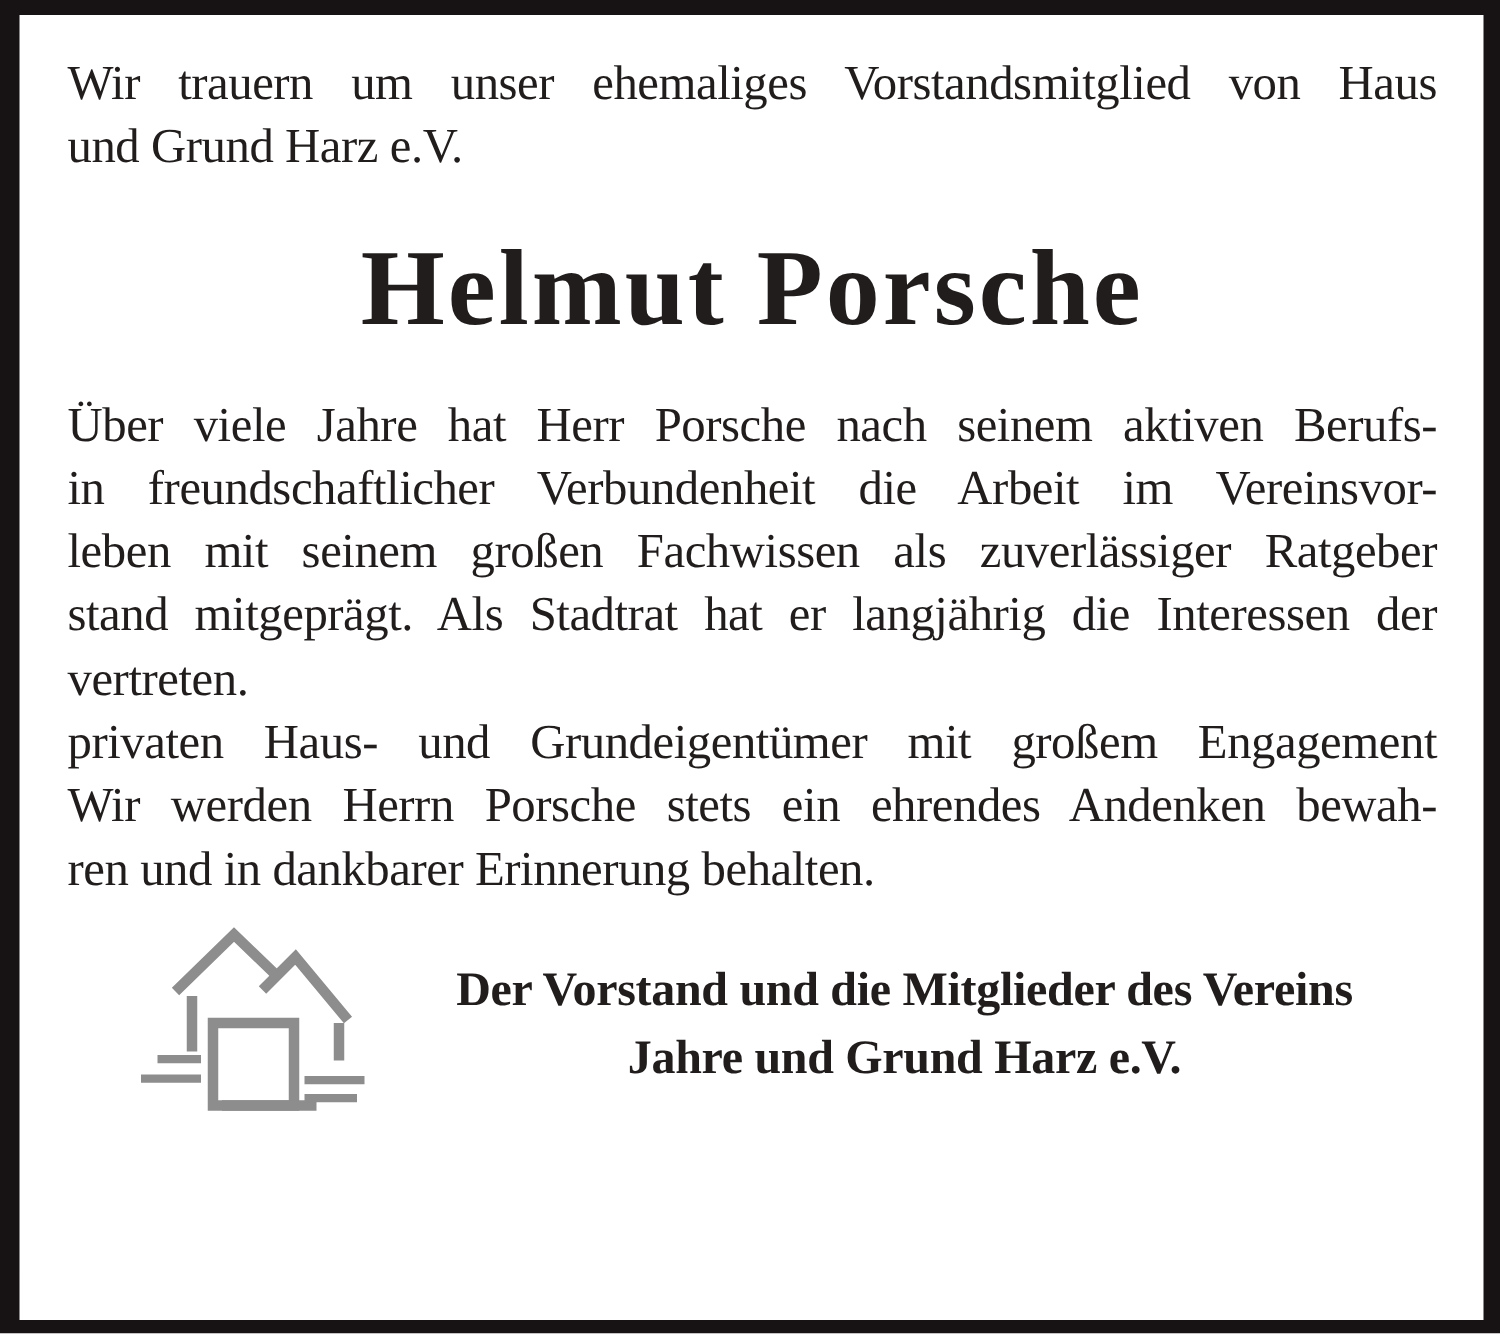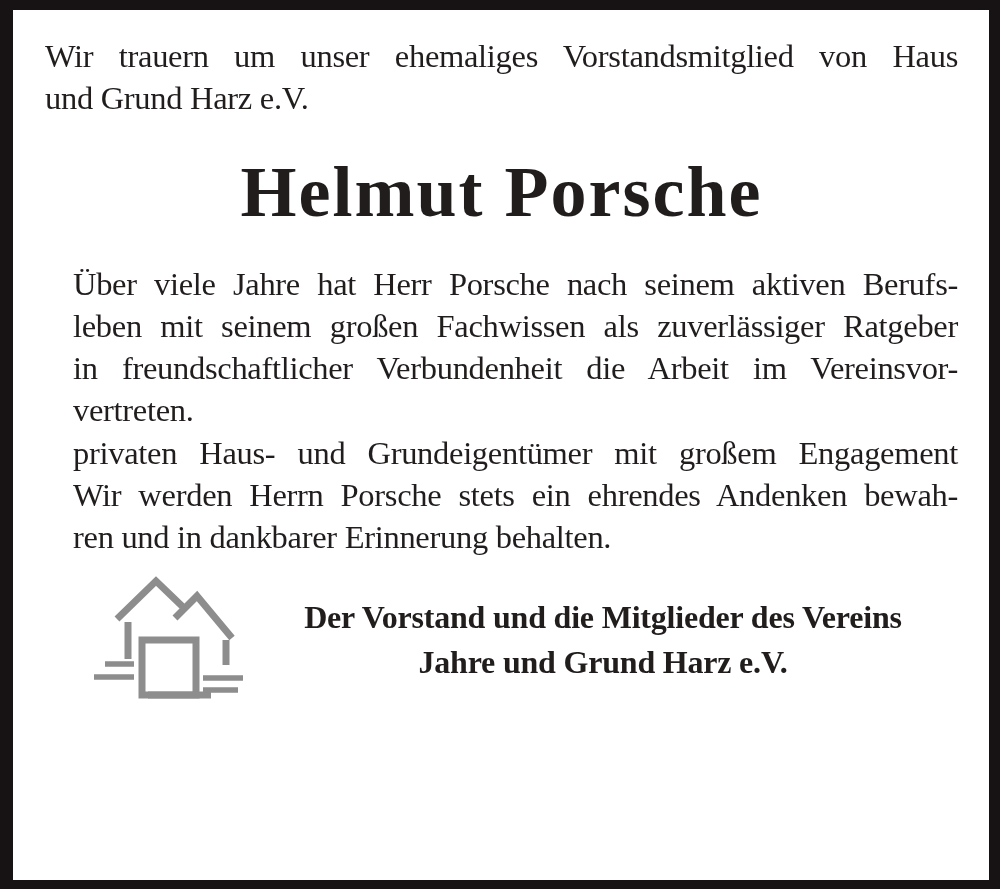--- a/index.html
+++ b/index.html
@@ -39,21 +39,21 @@
   .title {
     margin-top: 22px;
     font-size: 72px;
     line-height: 100px;
     font-weight: bold;
     text-align: center;
     letter-spacing: 2px;
     color: var(--ink, #1b1717);
   }
 
-  .main { margin-top: 21px; margin-left: 28px; }
+  .main { margin-top: 21px; }
   .condolence { margin-top: 27px; }
 
   .footer {
     margin-top: 14px;
     display: flex;
     align-items: flex-start;
   }
   .logo {
     flex: 0 0 auto;
     margin-left: 33px;
@@ -83,22 +83,23 @@
 
     <div class="intro">
         <div class="line just">Wir trauern um unser ehemaliges Vorstandsmitglied von Haus</div>
         <div class="line">und Grund Harz e.V.</div>
       </div>
 
     <div class="title">Helmut Porsche</div>
 
     <div class="main">
         <div class="line just">Über viele Jahre hat Herr Porsche nach seinem aktiven Berufs-</div>
+        <div class="line just">in freundschaftlicher Verbundenheit die Arbeit im Vereinsvor-</div>
         <div class="line just">leben mit seinem großen Fachwissen als zuverlässiger Ratgeber</div>
-        <div class="line just">in freundschaftlicher Verbundenheit die Arbeit im Vereinsvor-</div>
+        <div class="line just">stand mitgeprägt. Als Stadtrat hat er langjährig die Interessen der</div>
         <div class="line">vertreten.</div>
         <div class="line just">privaten Haus- und Grundeigentümer mit großem Engagement</div>
         <div class="line just">Wir werden Herrn Porsche stets ein ehrendes Andenken bewah-</div>
         <div class="line">ren und in dankbarer Erinnerung behalten.</div>
       </div>
 
 
     <div class="footer">
 
       <div class="logo">

